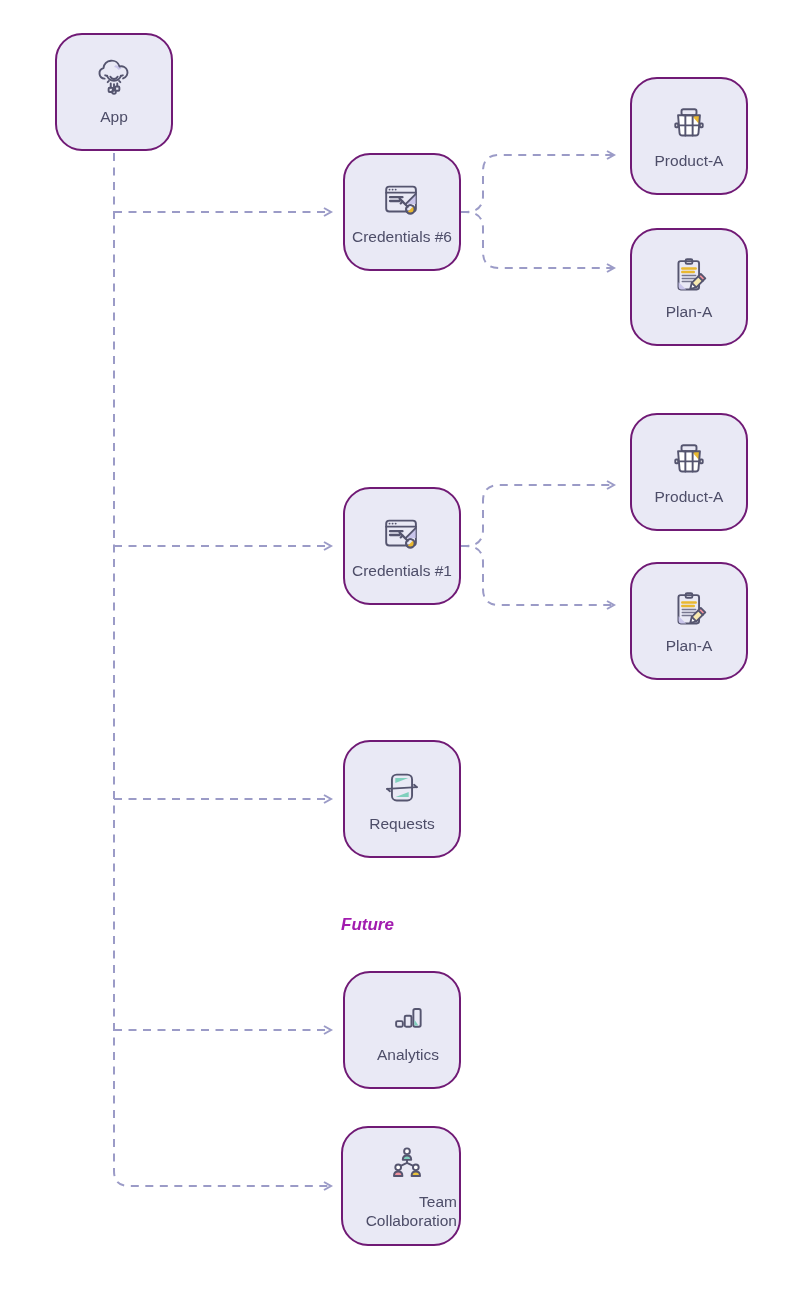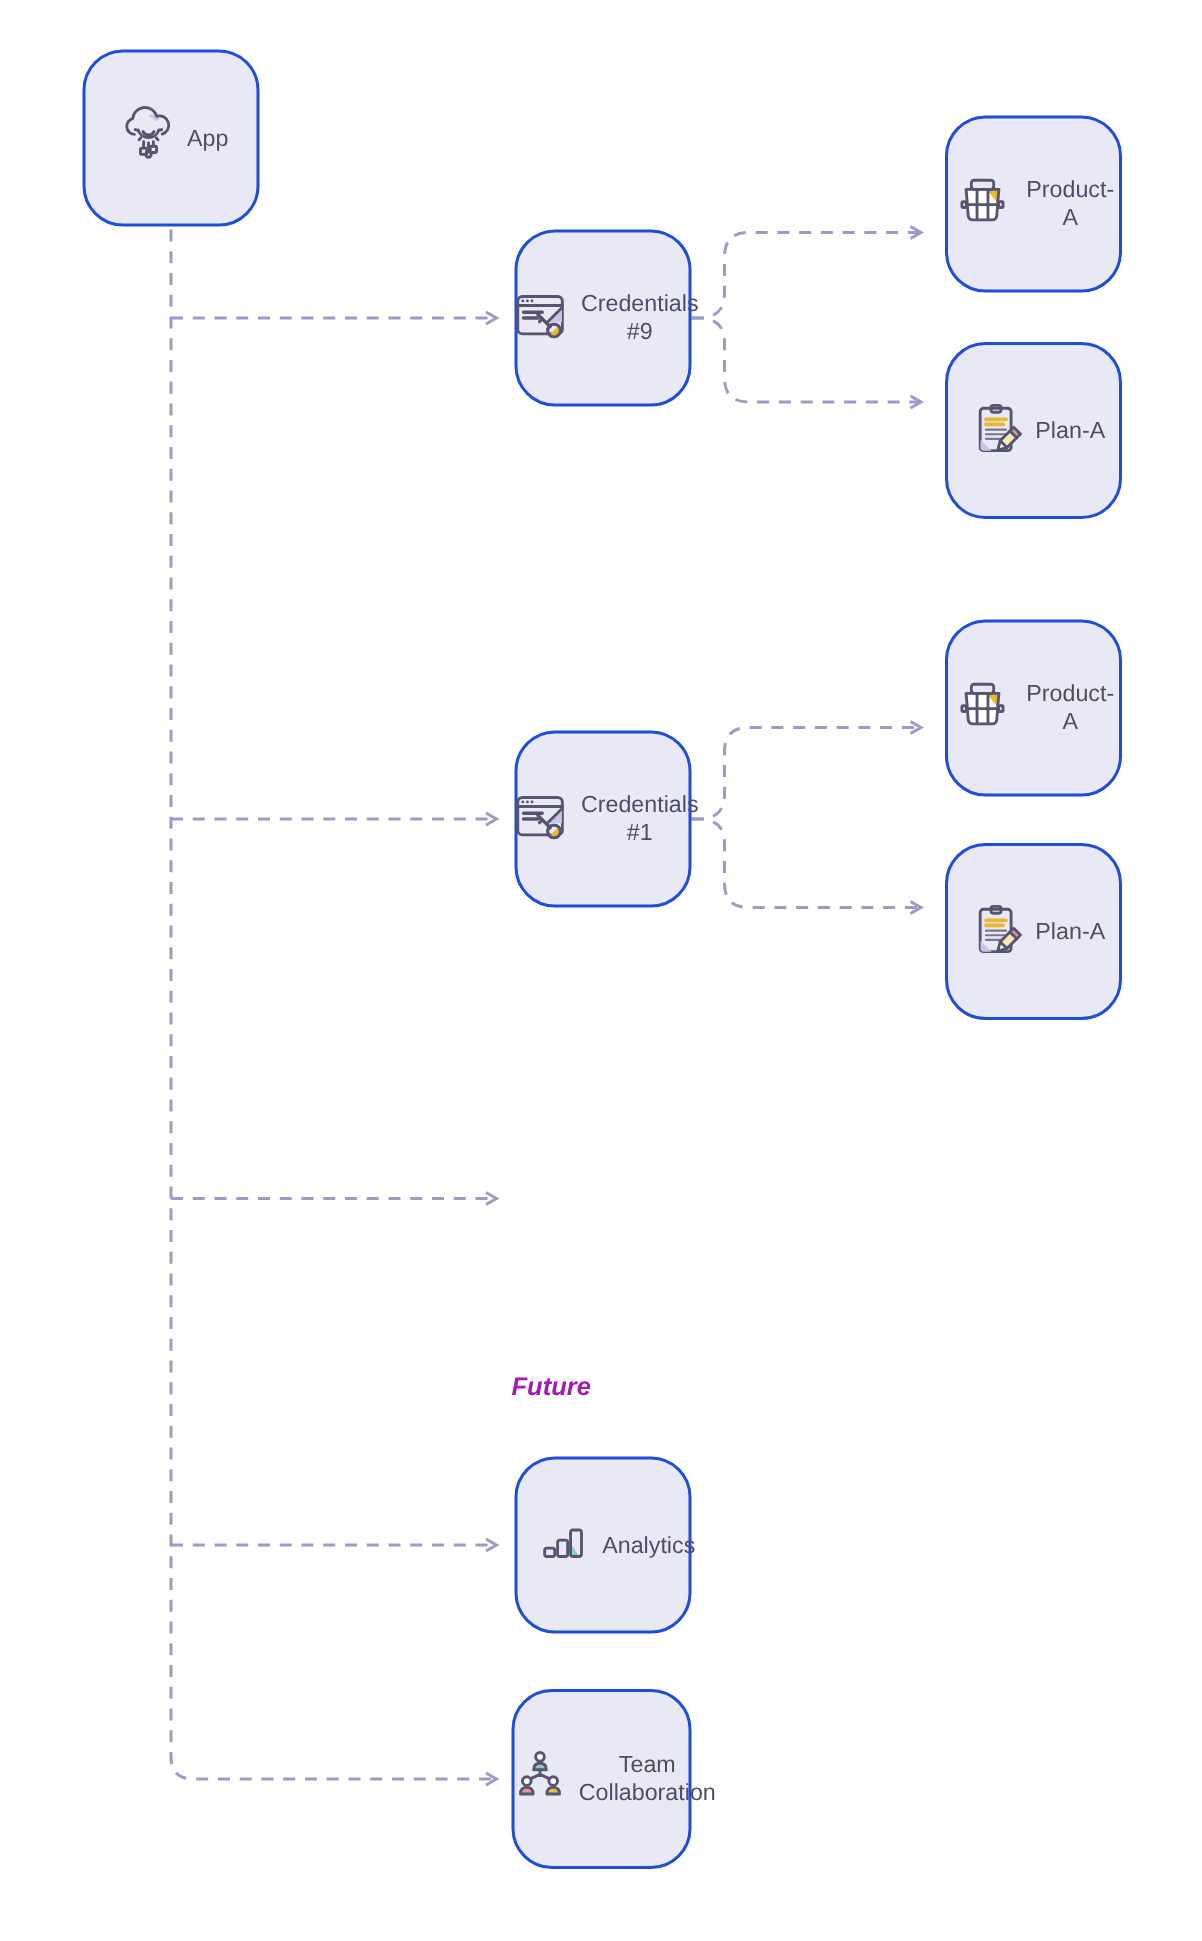--- a/index.html
+++ b/index.html
@@ -3,23 +3,23 @@
 <meta charset="utf-8">
 <style>
   html,body{margin:0;padding:0;background:#ffffff;}
   #canvas{
     position:relative;width:801px;height:1294px;background:#ffffff;overflow:hidden;
     font-family:"Liberation Sans","DejaVu Sans",sans-serif;
   }
   #edges{position:absolute;left:0;top:0;width:801px;height:1294px;}
   .node{
     position:absolute;width:118px;height:118px;box-sizing:border-box;
-    background:#e9e9f5;border:2px solid #1d4ed8;border-radius:27px;
-    display:flex;align-items:center;justify-content:center;
-    gap:3px;text-align:center;cursor:pointer;
+    background:#e9e9f5;border:2px solid #701a75;border-radius:27px;
+    display:flex;flex-direction:column;align-items:center;justify-content:center;
+    gap:3px;text-align:right;cursor:pointer;
   }
   .node .icon{display:block;line-height:0;}
   .node .label{
     font-size:15.5px;line-height:19px;color:#4d4d68;max-width:100px;
   }
   #future-label{
     position:absolute;left:341px;top:915px;
     font-size:17px;font-weight:bold;font-style:italic;color:#a21caf;
   }
   .ic{stroke:#55556f;stroke-width:2;fill:none;stroke-linecap:round;stroke-linejoin:round;}
@@ -80,21 +80,21 @@
           <path d="M24.6 24.6 l-2 2" stroke-width="2.2"></path>
         </g>
         <circle cx="11" cy="12.1" r="1" fill="#55556f"></circle>
         <circle cx="14.2" cy="12.1" r="1" fill="#55556f"></circle>
         <circle cx="17.4" cy="12.1" r="1" fill="#55556f"></circle>
         <circle class="ic" cx="32.7" cy="32.7" r="4.4" fill="#ffffff"></circle>
         <path d="M35.8 29.6 A4.4 4.4 0 0 1 29.6 35.8 Z" fill="#e9b830"></path>
         <circle class="ic" cx="32.7" cy="32.7" r="4.4" fill="none"></circle>
       </svg>
     </span>
-    <span class="label">Credentials #9</span>
+    <span class="label">Credentials #6</span>
   </div>
 
   <div class="node" style="left:630px;top:77px;">
     <span class="icon">
       <svg width="46" height="46" viewBox="0 0 48 48">
         <path d="M12.6 13.8 H35.4 L33.9 32.3 a2.9 2.9 0 0 1 -2.9 2.7 H17 a2.9 2.9 0 0 1 -2.9 -2.7 Z" fill="#ffffff"></path>
         <path d="M35 14.2 l-.8 8.6 -7.4 -8.6 z" fill="#e9b830"></path>
         <g class="ic" stroke-width="1.8">
           <path d="M20.2 13.8 V35 M27.8 13.8 V35 M13.6 24.4 H34.4"></path>
           <rect x="9.7" y="22.4" width="3" height="4" rx="0.8" fill="#ffffff"></rect>
@@ -180,20 +180,34 @@
         <path d="M26.9 31.2 L31.6 35.9 L25.3 37.5 Z" fill="#ffffff"></path>
         <g class="ic" stroke-width="1.8">
           <path d="M36.3 21.8 L41 26.5 L31.6 35.9 L25.3 37.5 L26.9 31.2 Z"></path>
           <path d="M33.7 24.4 L38.4 29.1 M26.9 31.2 L31.6 35.9"></path>
         </g>
       </svg>
     </span>
     <span class="label">Plan-A</span>
   </div>
 
+  <div class="node" style="left:343px;top:740px;">
+    <span class="icon">
+      <svg width="46" height="46" viewBox="0 0 48 48">
+        <rect class="ic" x="13.5" y="10" width="21" height="27" rx="5" fill="#ffffff"></rect>
+        <path d="M17 13.6 H30.6 L17 18.8 Z" fill="#7fd0bd"></path>
+        <path d="M31 33.4 H17.4 L31 28.2 Z" fill="#7fd0bd"></path>
+        <g class="ic" stroke-width="2.2">
+          <path d="M8.5 24.9 L39.5 23.1"></path>
+          <path d="M8.5 24.9 l2.9 2.4 M39.5 23.1 l-2.9 -2.4"></path>
+        </g>
+      </svg>
+    </span>
+    <span class="label">Requests</span>
+  </div>
 
   <div class="node" style="left:343px;top:971px;padding-left:12px;">
     <span class="icon">
       <svg width="46" height="46" viewBox="0 0 48 48">
         <rect class="ic" stroke-width="1.8" x="11.6" y="26.2" width="7" height="5.8" rx="1.6" fill="#dddded"></rect>
         <rect class="ic" stroke-width="1.8" x="20.6" y="20.6" width="7" height="11.4" rx="1.6" fill="#c9c5ea"></rect>
         <rect class="ic" stroke-width="1.8" x="29.6" y="13.6" width="7.6" height="18.4" rx="1.8" fill="#ffffff"></rect>
         <path d="M30.7 24.5 L30.7 30.9 L34.8 30.9 Z" fill="#7fd0bd"></path>
       </svg>
     </span>

